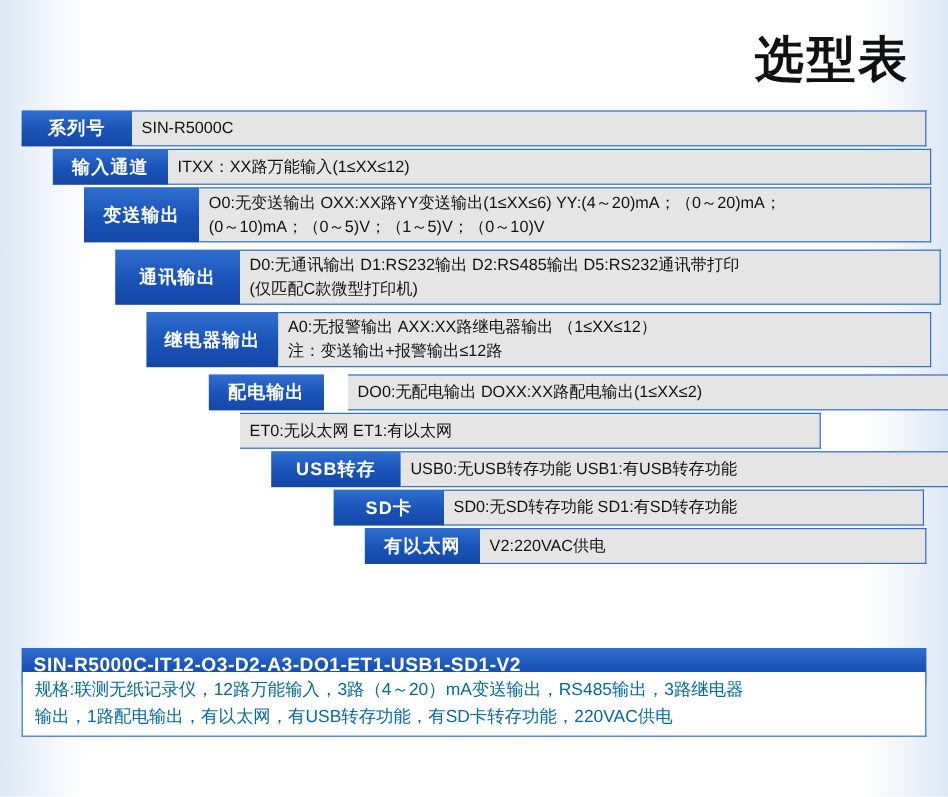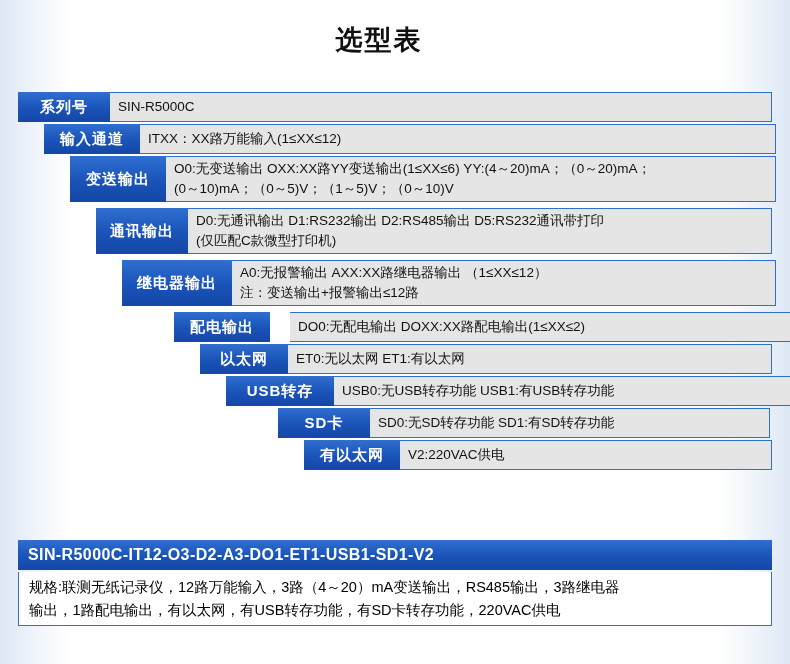--- a/index.html
+++ b/index.html
@@ -26,22 +26,22 @@
     position: relative;
     z-index: 1;
     width: 790px;
     height: 664px;
   }
   .title {
     position: absolute;
     top: 22px;
     left: 0;
     width: 758px;
-    text-align: center;
-    font-size: 27px;
+    text-align: right;
+    font-size: 41px;
     font-weight: bold;
     letter-spacing: 2px;
     color: #111111;
   }
 
   
   .row {
     position: absolute;
     display: flex;
     align-items: stretch;
@@ -89,31 +89,31 @@
     font-weight: bold;
     display: flex;
     align-items: center;
     padding: 0 10px;
     box-sizing: border-box;
     letter-spacing: 0.4px;
   }
   .summary-desc {
     position: absolute;
     left: 18px;
-    top: 572px;
+    top: 560px;
     width: 754px;
     height: 54px;
     border: 1px solid #2f6fd0;
     border-top: none;
     background: #ffffff;
     font-size: 14.5px;
     line-height: 1.6;
     padding: 4px 10px;
     box-sizing: border-box;
-    color: #000000;
+    color: #0369a1;
     white-space: pre-line;
   }
 </style>
 </head>
 <body>
 
 <div class="page-bg"></div>
 
 <div class="content">
 
@@ -127,35 +127,34 @@
       <div class="row" style="left: 44px; top: 124px;">
         <div class="label" style="width: 96px;">输入通道</div>
         <div class="desc" style="width: 636px;">ITXX：XX路万能输入(1≤XX≤12)</div>
       </div>
       <div class="row tall" style="left: 70px; top: 156px;">
         <div class="label" style="width: 96px;">变送输出</div>
         <div class="desc" style="width: 610px;">O0:无变送输出 OXX:XX路YY变送输出(1≤XX≤6)  YY:(4～20)mA；（0～20)mA；
 (0～10)mA；（0～5)V；（1～5)V；（0～10)V</div>
       </div>
       <div class="row tall" style="left: 96px; top: 208px;">
-        <div class="label" style="width: 92px;">通讯输出</div>
+        <div class="label" style="width: 104px;">通讯输出</div>
         <div class="desc" style="width: 584px;">D0:无通讯输出 D1:RS232输出  D2:RS485输出 D5:RS232通讯带打印
 (仅匹配C款微型打印机)</div>
       </div>
       <div class="row tall" style="left: 122px; top: 260px;">
         <div class="label" style="width: 110px;">继电器输出</div>
         <div class="desc" style="width: 544px;">A0:无报警输出 AXX:XX路继电器输出 （1≤XX≤12）
 注：变送输出+报警输出≤12路</div>
       </div>
       <div class="row" style="left: 174px; top: 312px; gap: 20px;">
         <div class="label" style="width: 96px;">配电输出</div>
         <div class="desc" style="width: 506px;">DO0:无配电输出 DOXX:XX路配电输出(1≤XX≤2)</div>
       </div>
       <div class="row" style="left: 200px; top: 344px;">
-        <div class="label" style="width: 88px;">以太网</div>
         <div class="desc" style="width: 484px;">ET0:无以太网 ET1:有以太网</div>
       </div>
       <div class="row" style="left: 226px; top: 376px;">
         <div class="label" style="width: 108px;">USB转存</div>
         <div class="desc" style="width: 497px;">USB0:无USB转存功能 USB1:有USB转存功能</div>
       </div>
       <div class="row" style="left: 278px; top: 408px;">
         <div class="label" style="width: 92px;">SD卡</div>
         <div class="desc" style="width: 400px;">SD0:无SD转存功能 SD1:有SD转存功能</div>
       </div>

